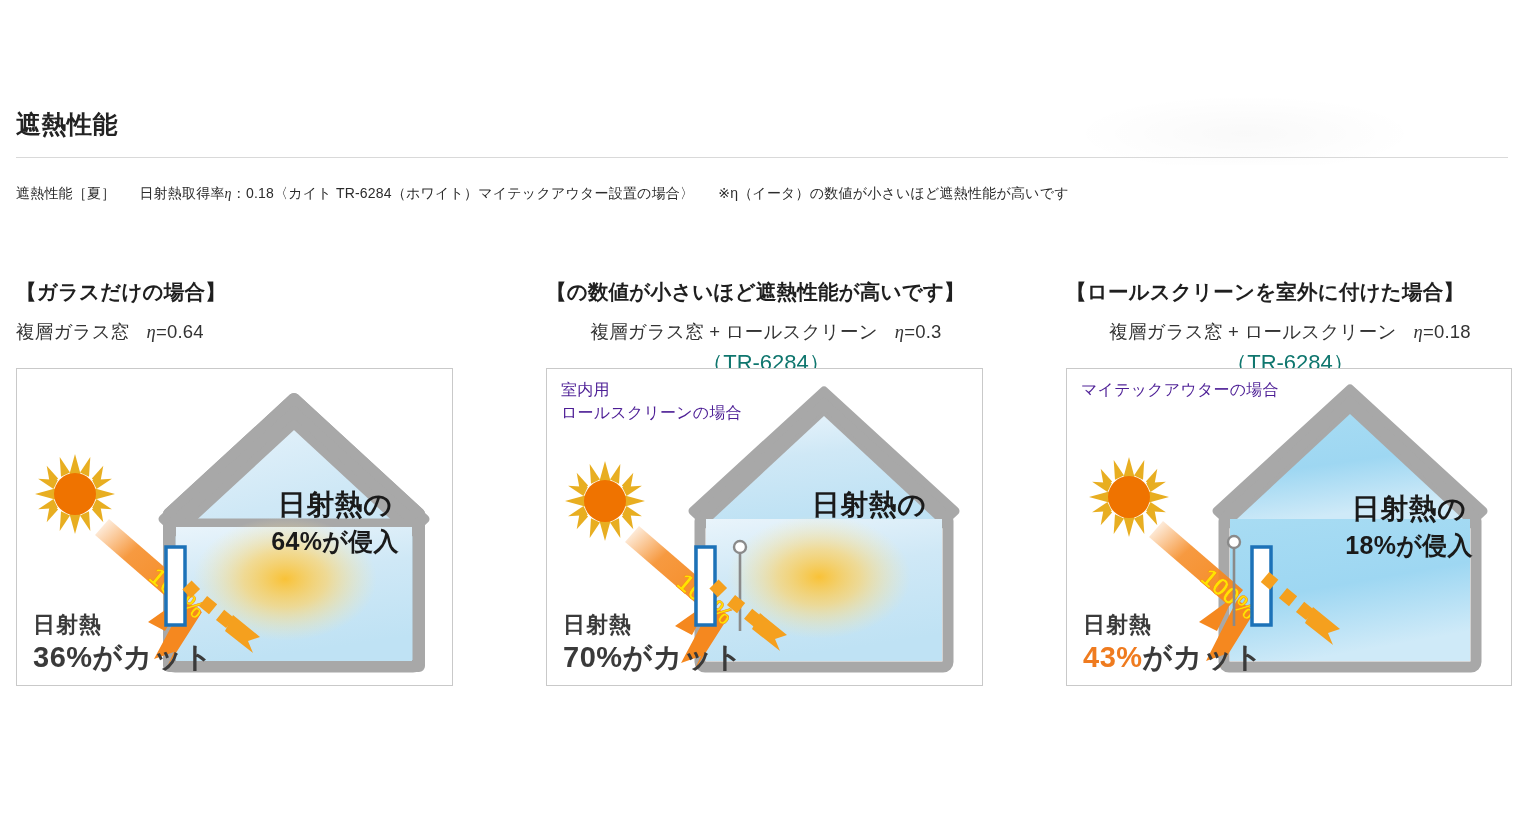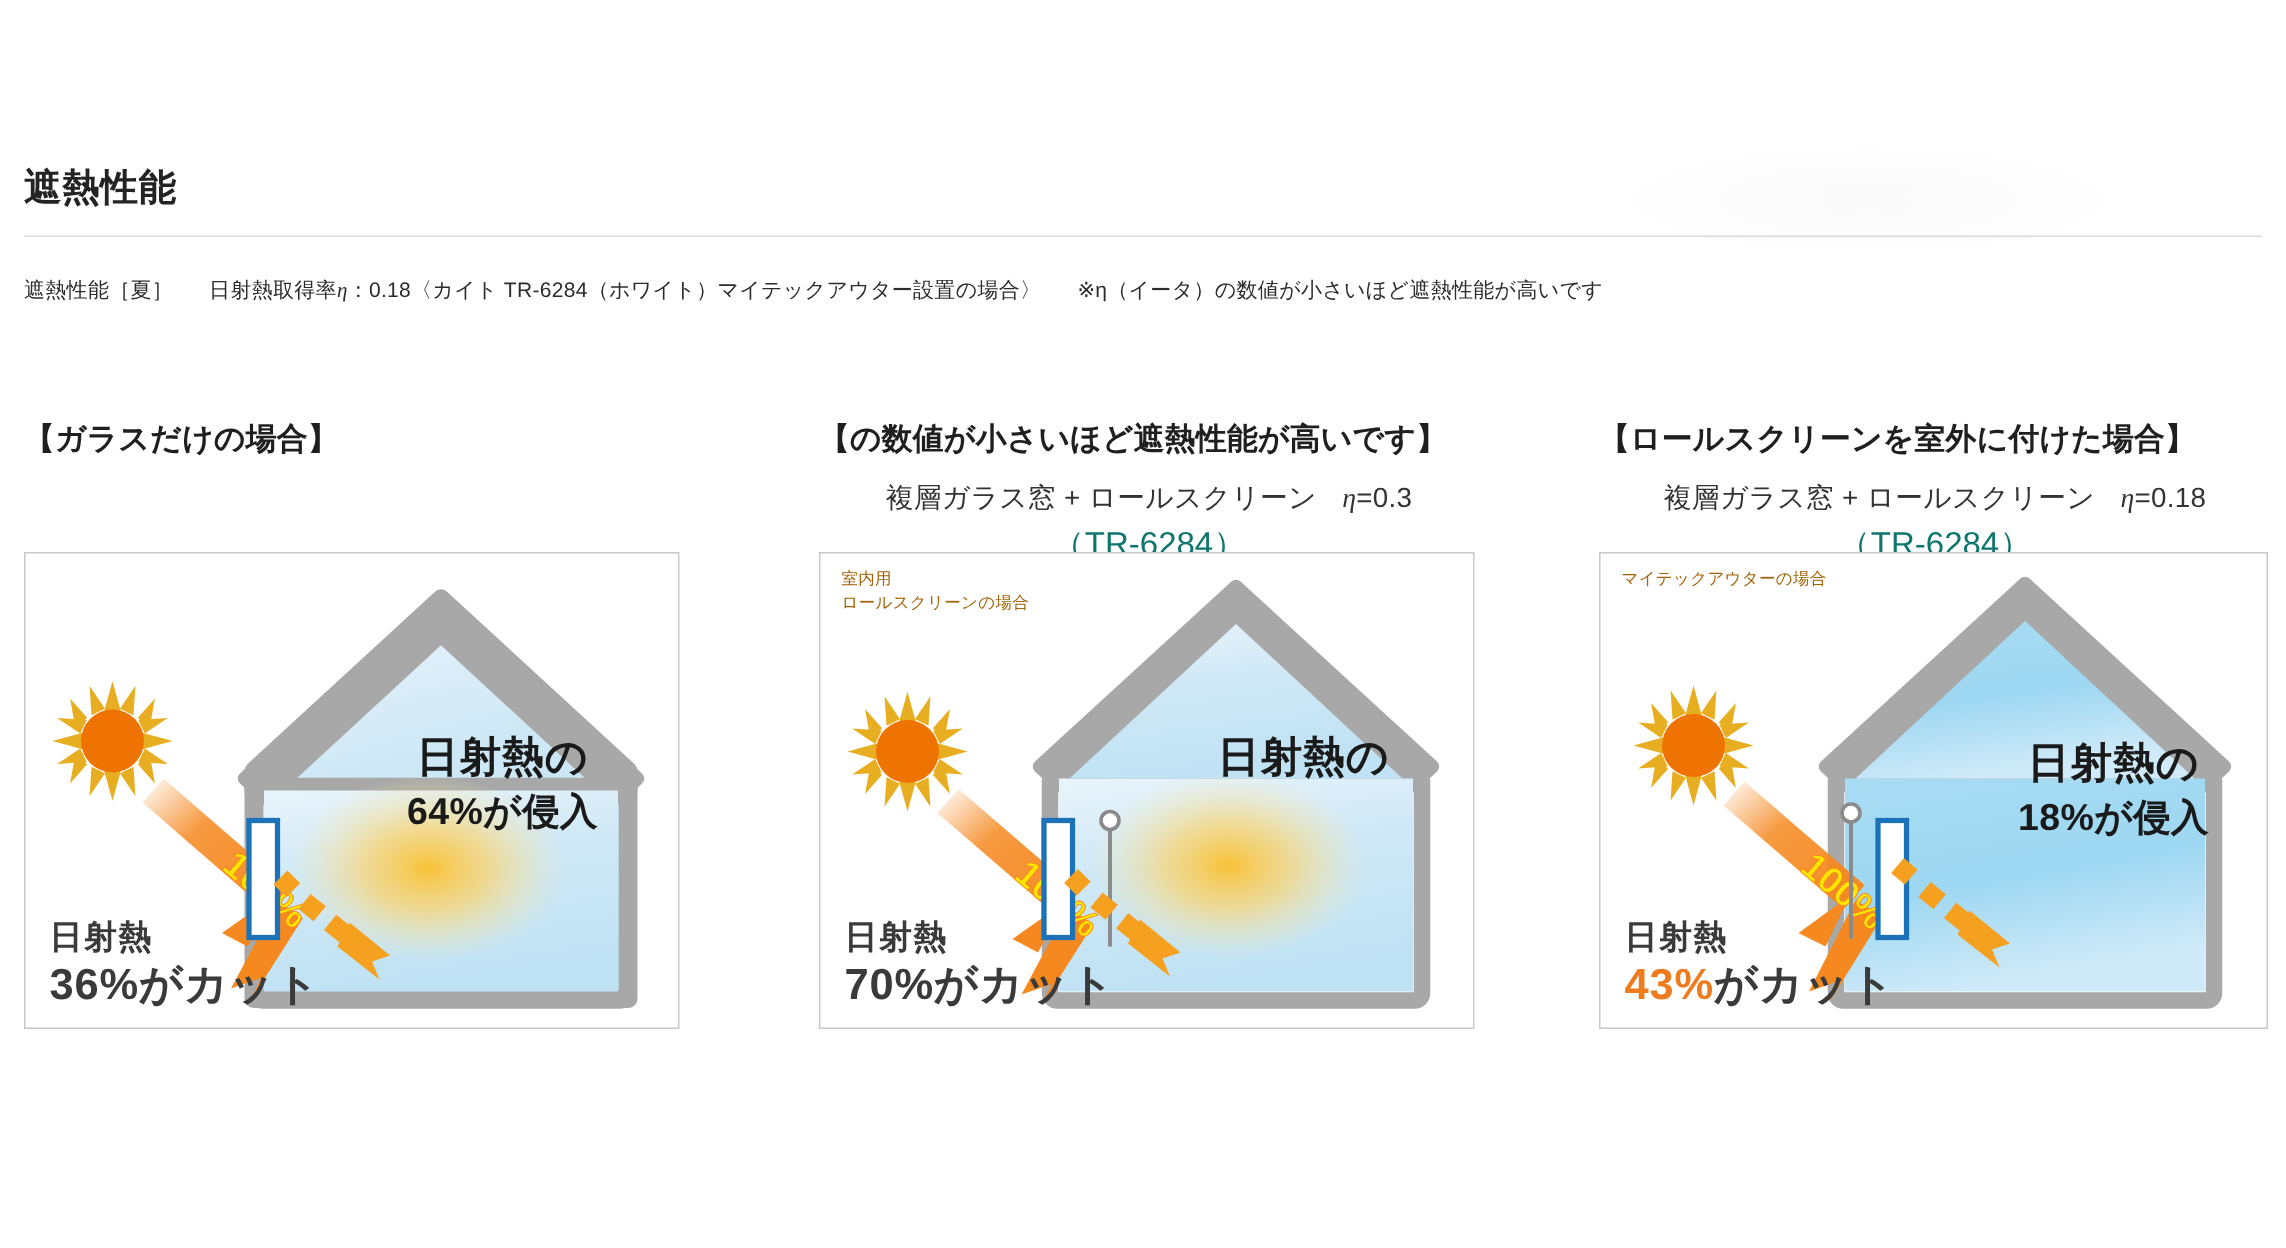--- a/index.html
+++ b/index.html
@@ -60,21 +60,21 @@
     overflow:hidden;
   }
   .fig1{ left:16px;   width:437px; }
   .fig2{ left:546px;  width:437px; }
   .fig3{ left:1066px; width:446px; }
 
   .fig svg{ display:block; }
 
   .inner-note{
     position:absolute; left:14px; top:10px;
-    font-size:11px; color:#a16207; line-height:1.42; letter-spacing:.2px;
+    font-size:16px; color:#4c1d95; line-height:1.42; letter-spacing:.2px;
     white-space:pre-line;
   }
 
   .cut-label{
     position:absolute; left:16px; bottom:12px; line-height:1.12;
   }
   .cut-label .l1{ font-size:22px; font-weight:700; color:#3a3a3a; letter-spacing:1px; }
   .cut-label .l2{ font-size:29px; font-weight:700; color:#3a3a3a; letter-spacing:.5px; margin-top:3px;}
   .cut-label .l2 .pct{ color:#3a3a3a; }
   .cut-label.hl .l2 .pct{ color:#ef7b1f; }
@@ -93,20 +93,23 @@
 
 <div class="section-title">遮熱性能</div>
 <div class="rule"></div>
 
 <div class="subline">
   <span>遮熱性能［夏］</span><span class="gap-m"></span><span>日射熱取得率</span><span class="eta">η</span><span>：</span><span>0.18</span><span>〈カイト TR-6284（ホワイト）マイテックアウター設置の場合〉</span><span class="gap-m"></span><span>※η（イータ）の数値が小さいほど遮熱性能が高いです</span>
 </div>
 
 <div class="col col1 c1">
   <div class="col-title">【ガラスだけの場合】</div>
+  <div class="col-sub">
+    <span>複層ガラス窓</span><span class="gap-s"></span><span class="eta">η</span><span>=0.64</span>
+  </div>
 </div>
 
 <div class="figbox fig fig1">
   <svg width="435" height="316" viewBox="0 0 435 316">
     <defs>
       <radialGradient id="glow1" cx="50%" cy="50%" r="50%">
         <stop offset="0%" stop-color="#fbc02d" stop-opacity="0.95"></stop>
         <stop offset="45%" stop-color="#fcd36a" stop-opacity="0.70"></stop>
         <stop offset="100%" stop-color="#fde9a8" stop-opacity="0"></stop>
       </radialGradient>

